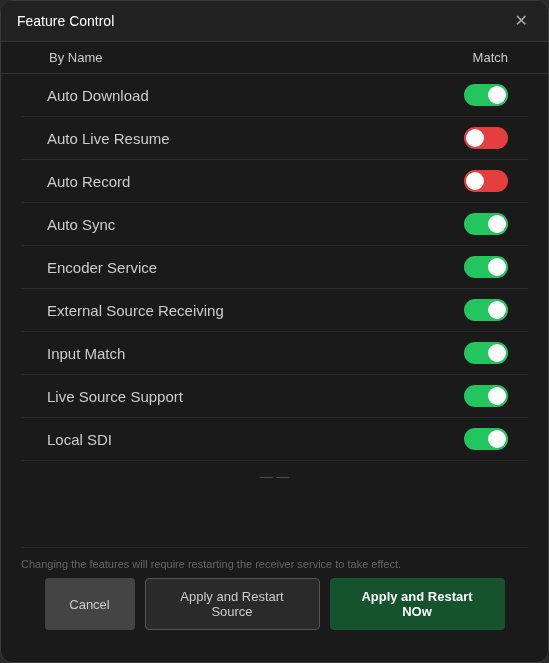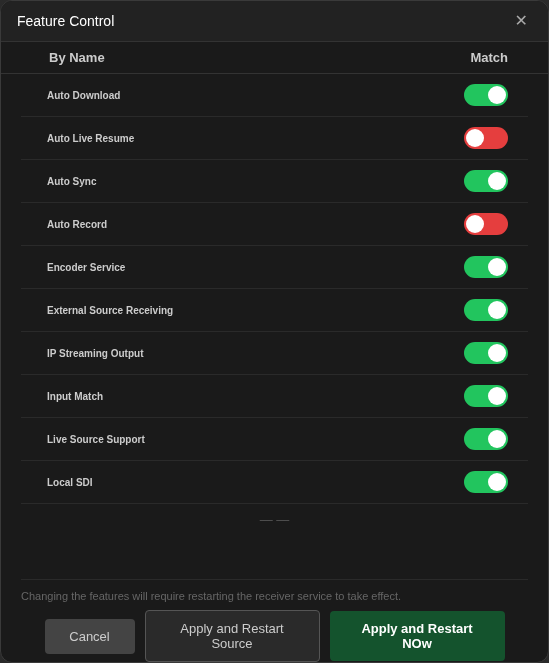--- a/index.html
+++ b/index.html
@@ -53,21 +53,21 @@
     .table-header {
       display: flex;
       justify-content: space-between;
       padding: 8px 40px 8px 48px;
       border-bottom: 1px solid #333;
     }
 
     .header-label {
       color: #ccc;
       font-size: 13px;
-      font-weight: 700;
+      font-weight: 400;
     }
 
     .feature-list {
       flex: 1;
       overflow-y: auto;
       padding: 0 20px;
     }
 
     .feature-list::-webkit-scrollbar {
       width: 6px;
@@ -83,22 +83,21 @@
     .feature-row {
       display: flex;
       align-items: center;
       justify-content: space-between;
       padding: 10px 20px 10px 26px;
       border-bottom: 1px solid #2a2a2a;
     }
 
     .feature-name {
       color: #ccc;
-      font-size: 10px;
-      font-weight: bold;
+      font-size: 15px;
     }
 
     
     .toggle {
       position: relative;
       width: 44px;
       height: 22px;
       cursor: pointer;
     }
 
@@ -152,24 +151,23 @@
 
     .footer-note {
       color: #666;
       font-size: 11px;
       padding: 10px 20px 8px;
     }
 
     .footer-buttons {
       display: flex;
       gap: 0;
-      padding: 0 16px 0;
+      padding: 0 16px 32px;
       justify-content: center;
       gap: 10px;
-      align-items: center;
     }
 
     .btn-cancel {
       background: #444;
       color: #ccc;
       border: none;
       border-radius: 4px;
       padding: 10px 20px;
       font-size: 13px;
       cursor: pointer;
@@ -232,49 +230,42 @@
         </label>
       </div>
       <div class="feature-row">
         <span class="feature-name">Auto Live Resume</span>
         <label class="toggle off">
           <input type="checkbox" style="">
           <span class="toggle-slider"></span>
         </label>
       </div>
       <div class="feature-row">
-        <span class="feature-name">Auto Sync</span>
-        <label class="toggle on">
-          <input type="checkbox" checked="" style="">
-          <span class="toggle-slider"></span>
-        </label>
-      </div>
-      <div class="feature-row">
         <span class="feature-name">Auto Record</span>
         <label class="toggle off">
           <input type="checkbox" style="">
           <span class="toggle-slider"></span>
         </label>
       </div>
       <div class="feature-row">
+        <span class="feature-name">Auto Sync</span>
+        <label class="toggle on">
+          <input type="checkbox" checked="" style="">
+          <span class="toggle-slider"></span>
+        </label>
+      </div>
+      <div class="feature-row">
         <span class="feature-name">Encoder Service</span>
         <label class="toggle on">
           <input type="checkbox" checked="" style="">
           <span class="toggle-slider"></span>
         </label>
       </div>
       <div class="feature-row">
         <span class="feature-name">External Source Receiving</span>
-        <label class="toggle on">
-          <input type="checkbox" checked="" style="">
-          <span class="toggle-slider"></span>
-        </label>
-      </div>
-      <div class="feature-row">
-        <span class="feature-name">IP Streaming Output</span>
         <label class="toggle on">
           <input type="checkbox" checked="" style="">
           <span class="toggle-slider"></span>
         </label>
       </div>
       <div class="feature-row">
         <span class="feature-name">Input Match</span>
         <label class="toggle on">
           <input type="checkbox" checked="" style="">
           <span class="toggle-slider"></span>

